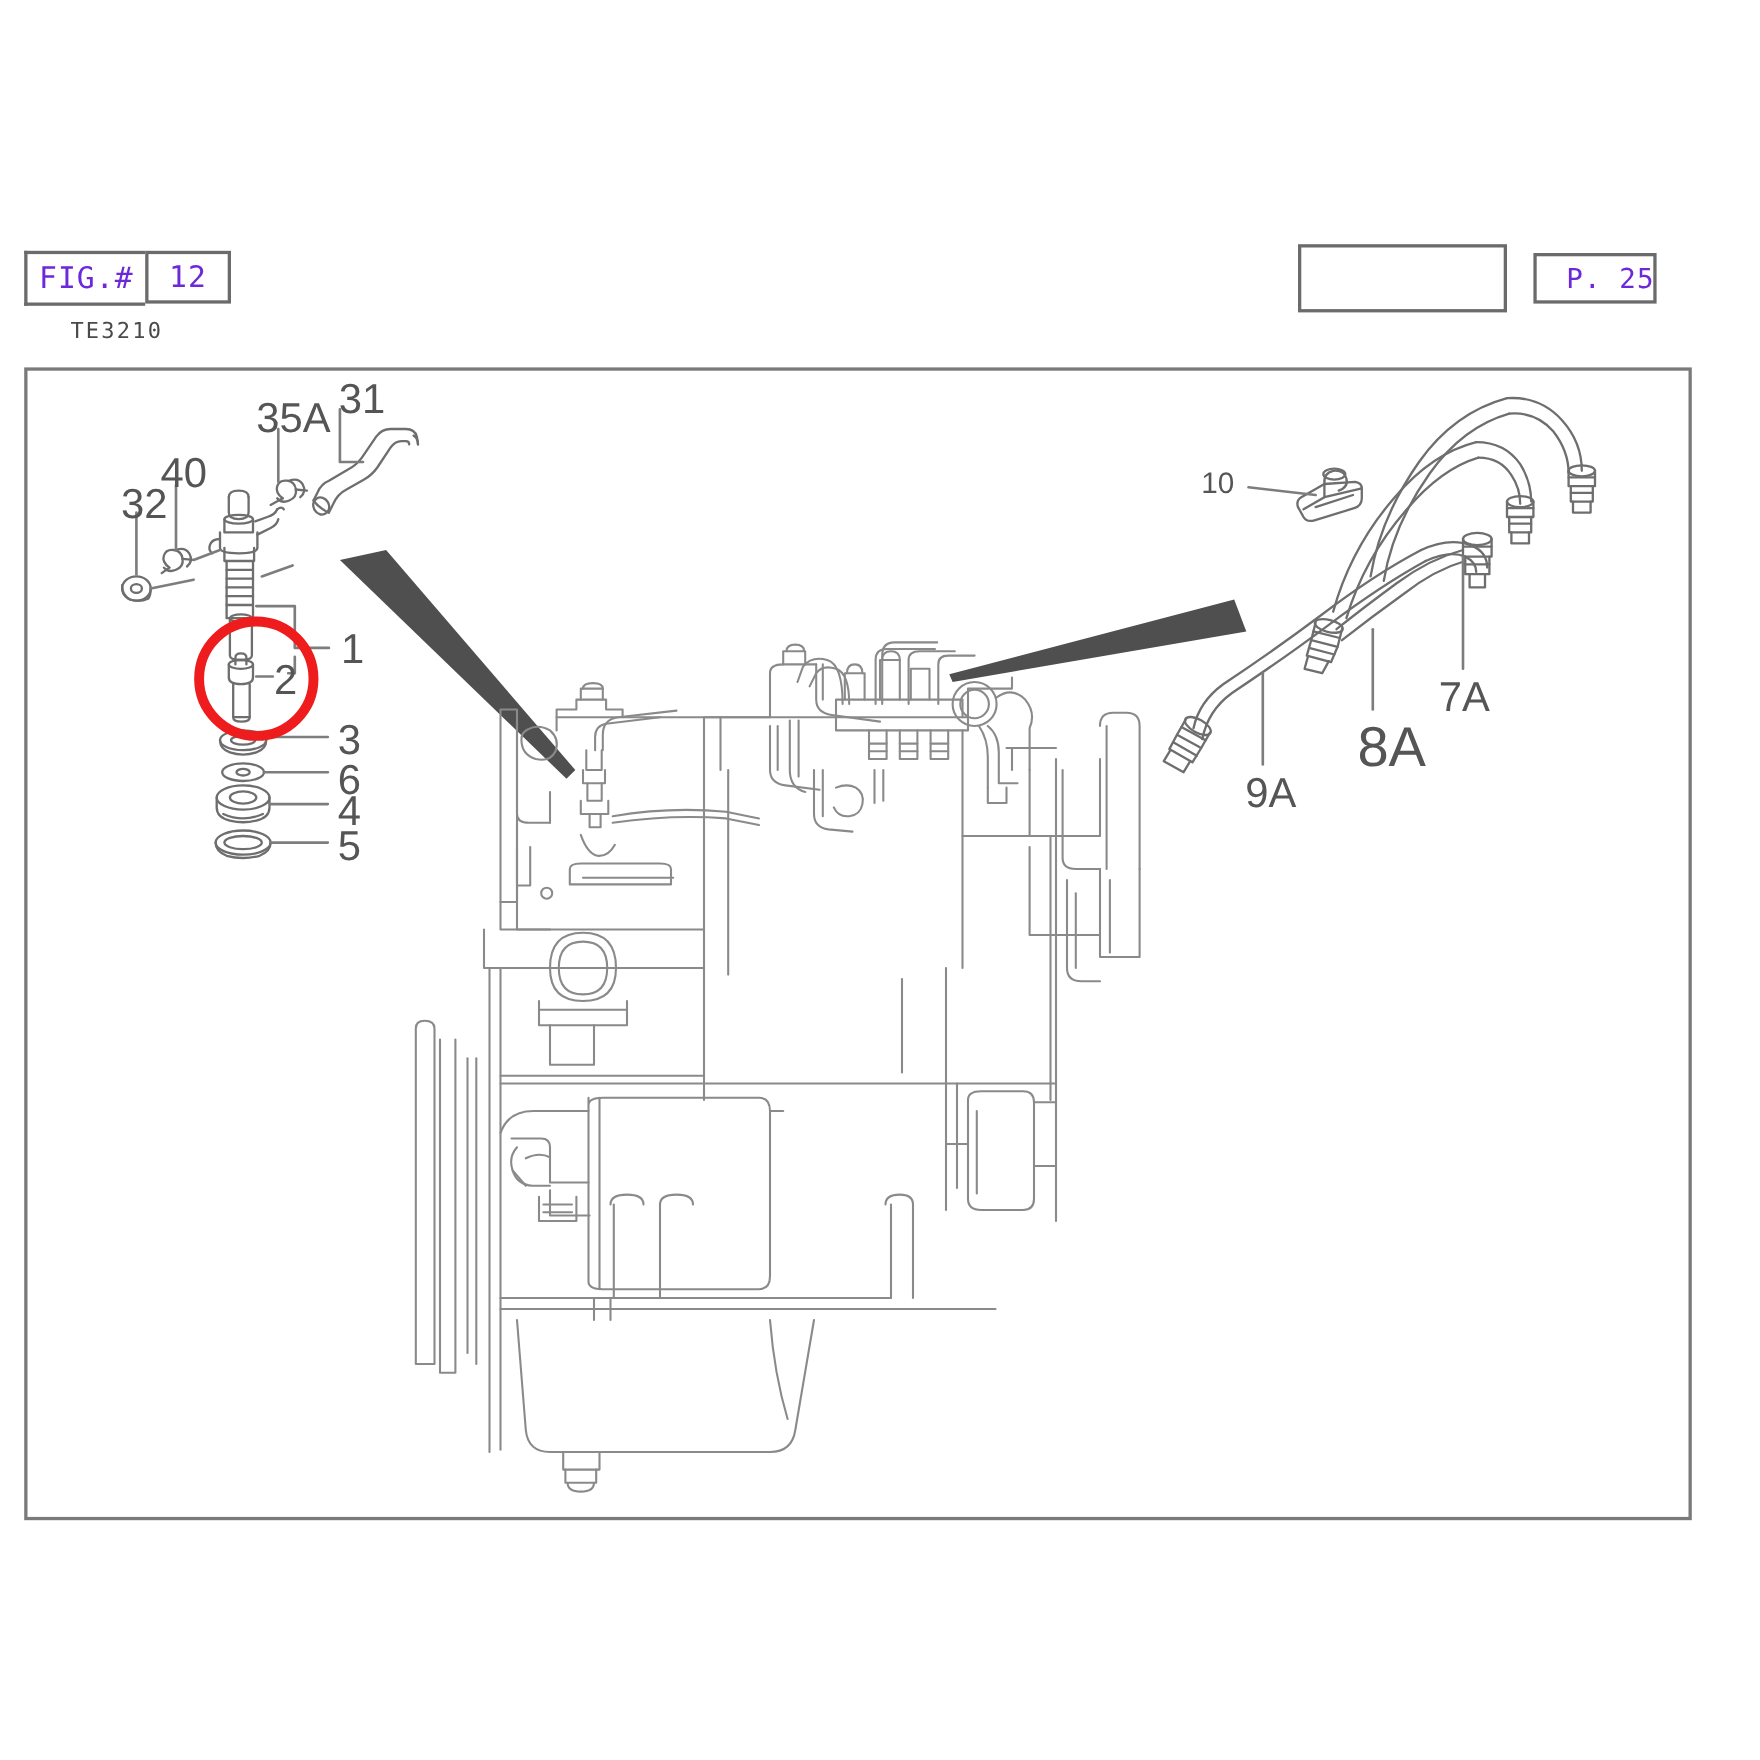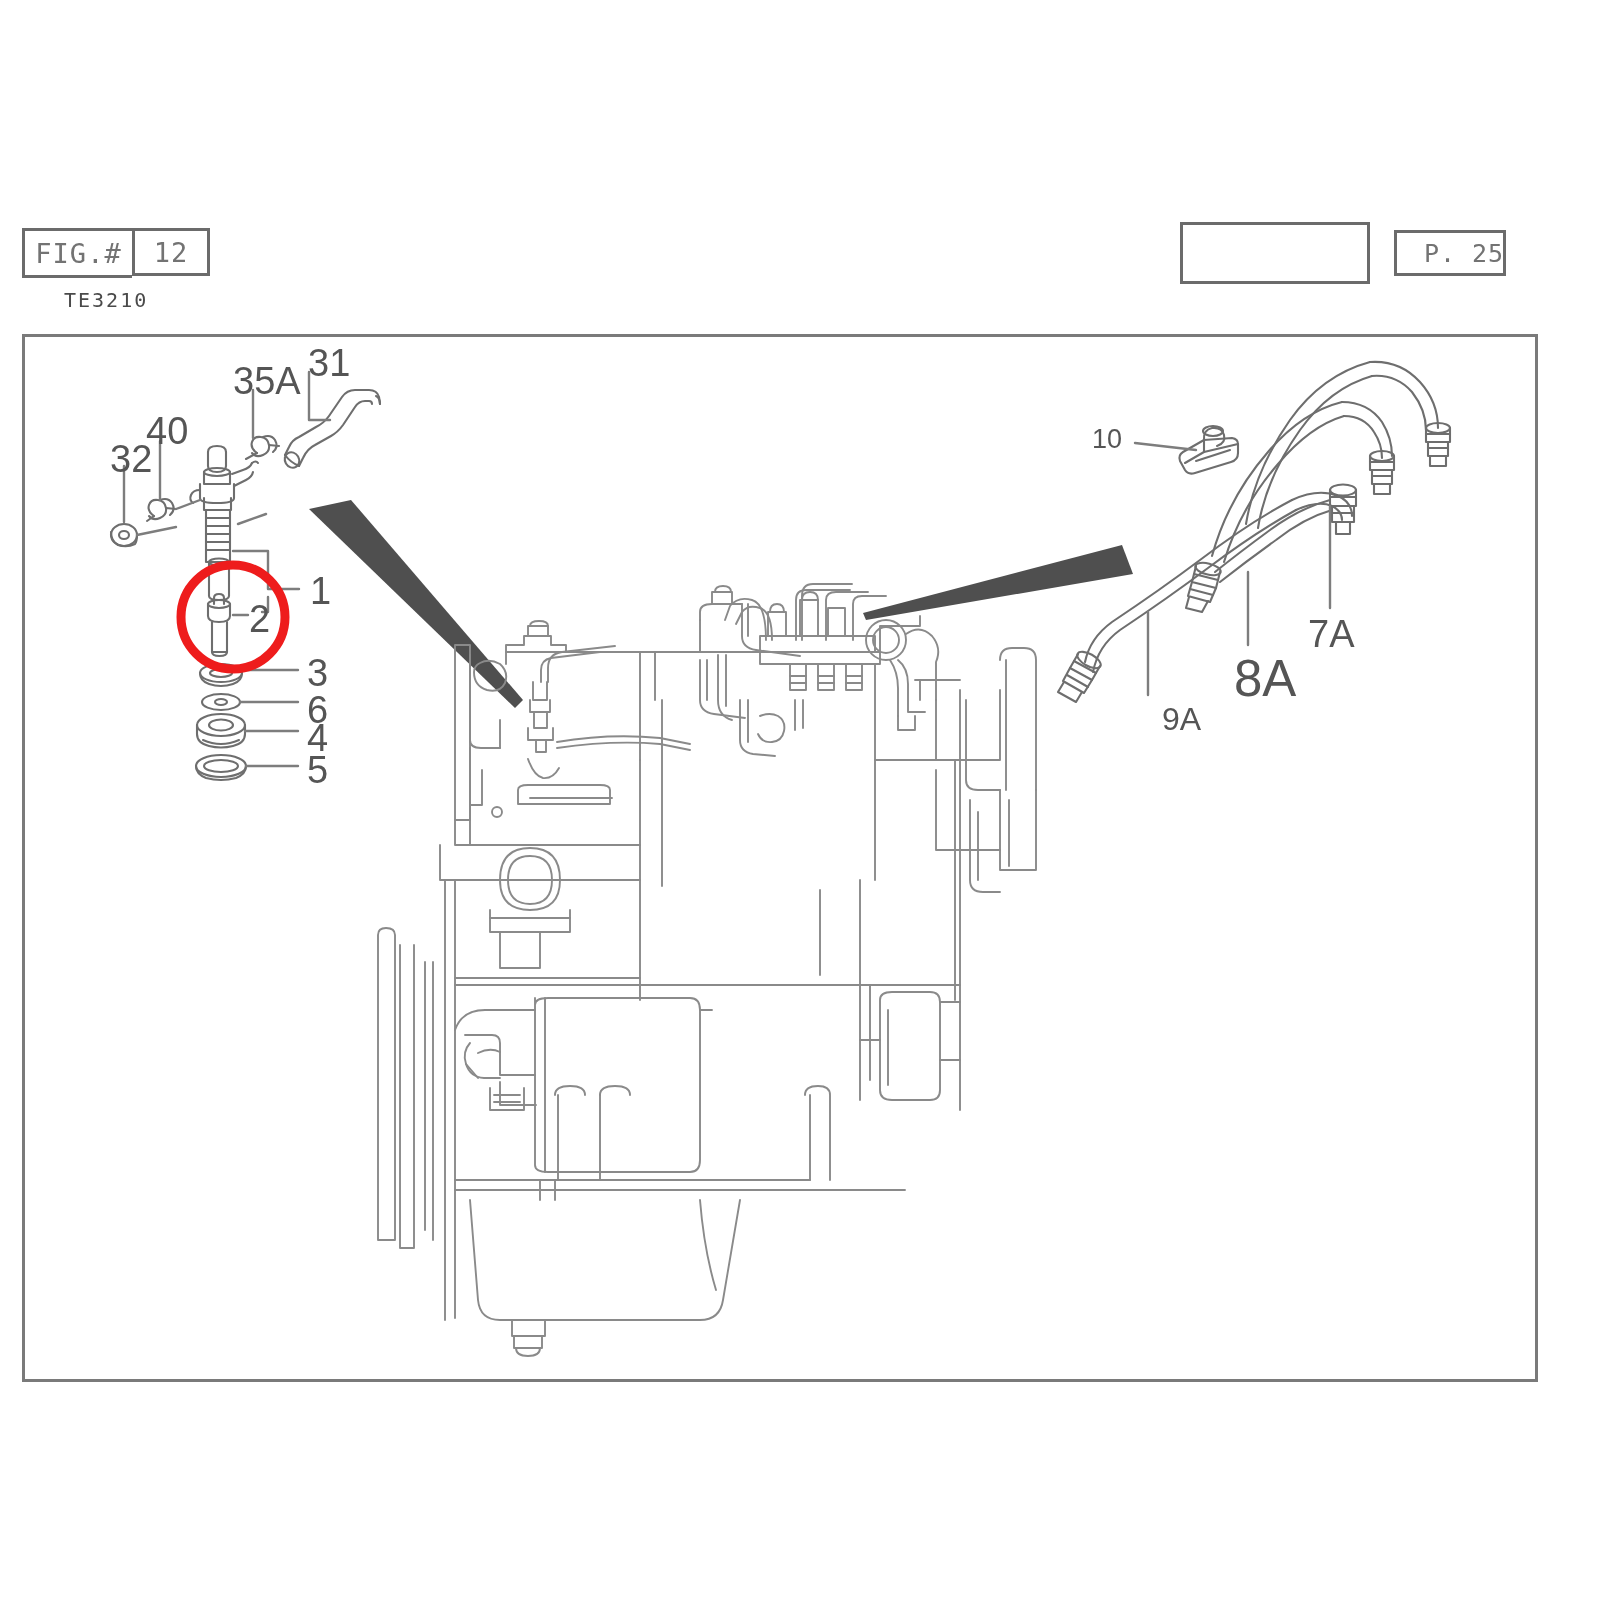--- a/index.html
+++ b/index.html
@@ -28,21 +28,21 @@
   }
   .hdr-fig    { left: 22px;   top: 228px; width: 110px; height: 50px; border-right: 0; }
   .hdr-figno  { left: 132px;  top: 228px; width: 78px;  height: 48px; }
   .hdr-title  { left: 308px;  top: 228px; width: 785px; height: 50px; justify-content: flex-start; }
   .hdr-blank  { left: 1180px; top: 222px; width: 190px; height: 62px; }
   .hdr-page   { left: 1394px; top: 230px; width: 112px; height: 46px; padding-left: 28px; }
 
   .hdr-text {
     font-family: "DejaVu Sans Mono", monospace;
     font-size: 27px;
-    color: #737373;
+    color: #6d28d9;
     letter-spacing: 1px;
     white-space: nowrap;
   }
   .hdr-title .hdr-text {
     font-family: "Liberation Serif", serif;
     font-size: 33px;
     letter-spacing: 2px;
     padding-left: 18px;
   }
   .hdr-page .hdr-text { font-size: 25px; }
@@ -468,15 +468,15 @@
   <div class="callout" style="left:296px;  top:344px; font-size:38px;margin-left:12px;">31</div>
   <div class="callout" style="left:310px;  top:572px; font-size:38px;">1</div>
   <div class="callout" style="left:249px;  top:600px; font-size:38px;">2</div>
   <div class="callout" style="left:307px;  top:654px; font-size:38px;">3</div>
   <div class="callout" style="left:307px;  top:691px; font-size:38px;">6</div>
   <div class="callout" style="left:307px;  top:719px; font-size:38px;">4</div>
   <div class="callout" style="left:307px;  top:751px; font-size:38px;">5</div>
   <div class="callout" style="left:1092px; top:426px; font-size:27px;">10</div>
   <div class="callout" style="left:1308px; top:615px; font-size:38px;">7A</div>
   <div class="callout" style="left:1234px; top:653px; font-size:51px;">8A</div>
-  <div class="callout" style="left:1132px; top:703px; font-size:32px;margin-left:30px;">9A</div>
+  <div class="callout" style="left:1132px; top:703px; font-size:38px;">9A</div>
 
 </div>
 
 </body></html>

